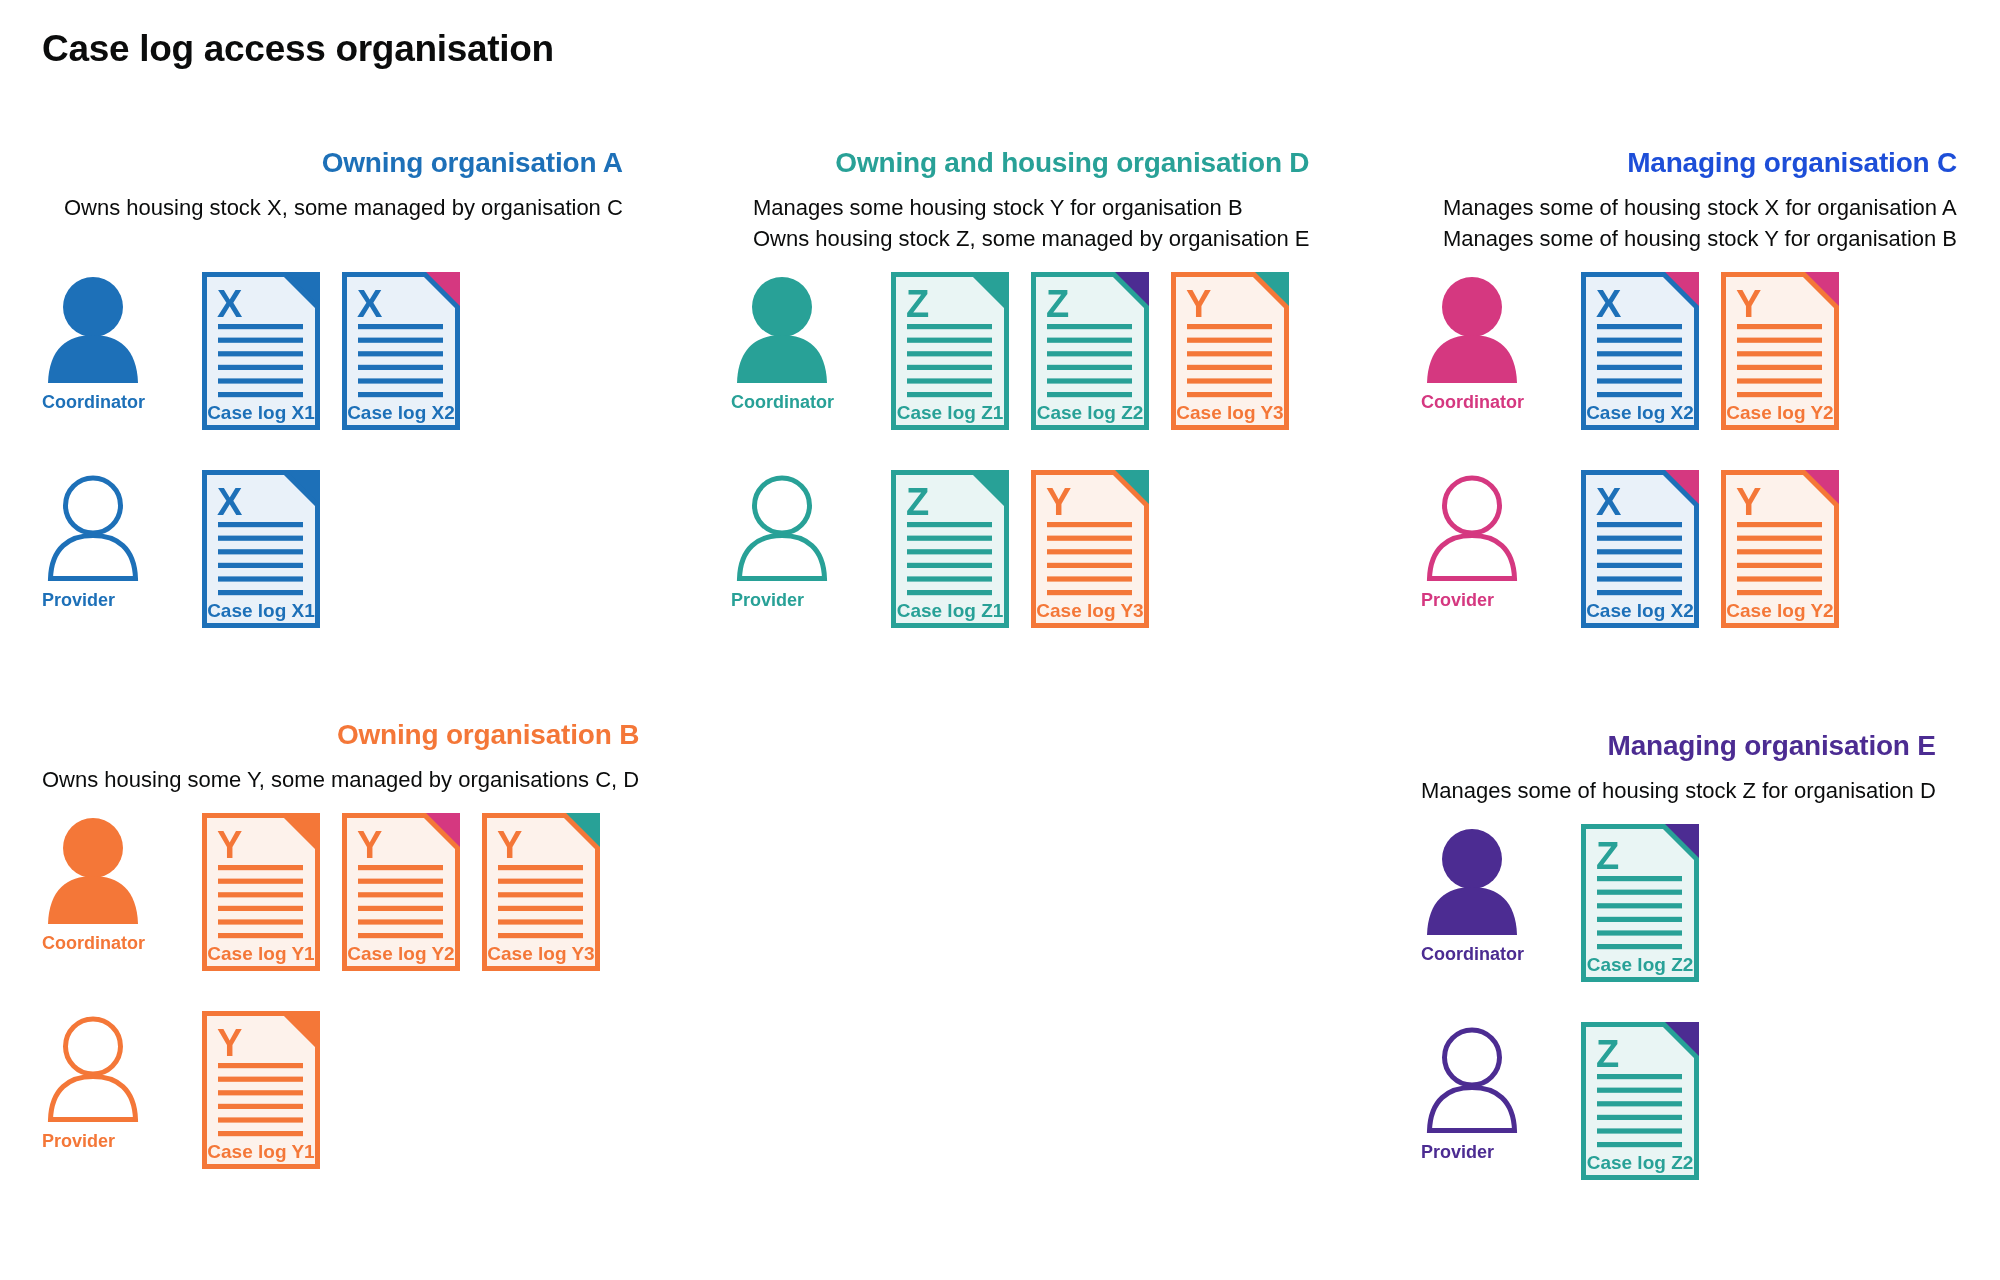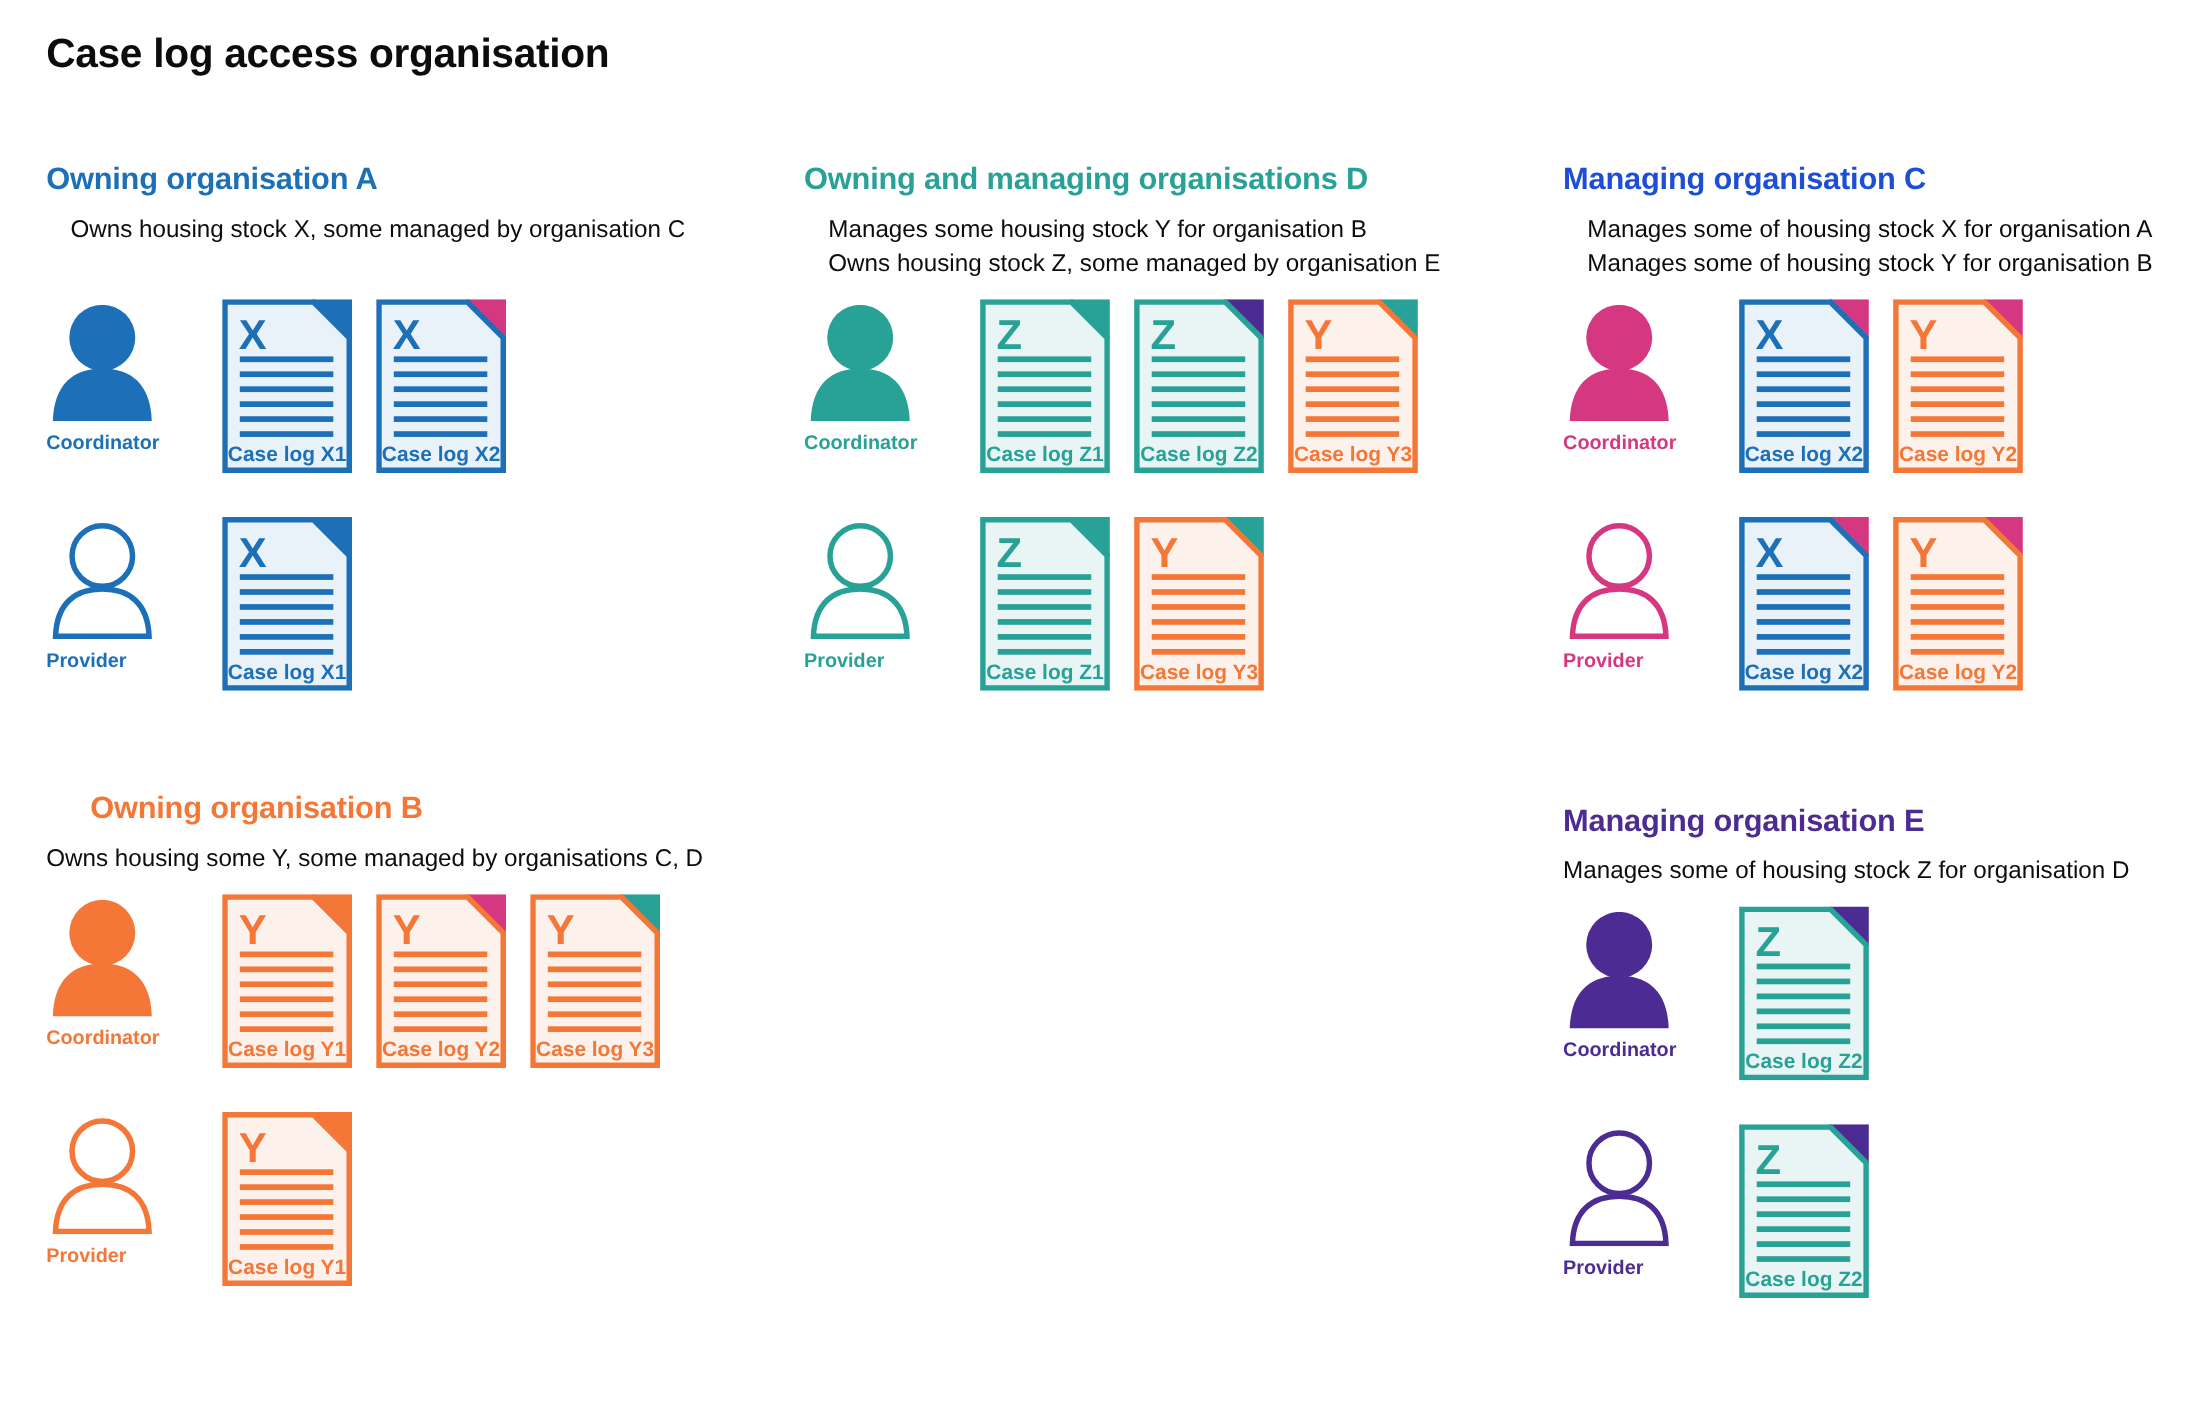--- a/index.html
+++ b/index.html
@@ -10,21 +10,21 @@
   .page-title {
     position:absolute; left:42px; top:28px; margin:0;
     font-size:37px; font-weight:bold; letter-spacing:-0.3px; color:#0b0c0c;
   }
   .section { position:absolute; }
   .section--org-a { left:42px;   top:146px; }
   .section--org-d { left:731px;  top:146px; }
   .section--org-c { left:1421px; top:146px; }
   .section--org-b { left:42px;   top:718px; }
   .section--org-e { left:1421px; top:718px; }
-  .section h2 { margin:0; font-size:28px; line-height:34px; font-weight:bold; letter-spacing:-0.2px; }
+  .section h2 { margin:0; font-size:28px; line-height:34px; font-weight:bold; letter-spacing:-0.2px;text-align:right; }
   .subs { margin-top:12px; }
   .band-1 .subs { min-height:62px;margin-left:22px; }
   .subs p { margin:0; font-size:22px; line-height:31px; color:#0b0c0c; white-space:nowrap; }
   .rows { margin-top:18px; }
   .row { display:flex; align-items:flex-start; height:158px; }
   .row + .row { margin-top:40px; }
   .person-cell { width:106px; margin-right:54px; display:flex; flex-direction:column; align-items:flex-start; }
   .person-cell svg { margin-top:5px; display:block; }
   .role-label { margin-top:9px; font-size:18px; font-weight:bold; white-space:nowrap; }
   .docs { display:flex; gap:22px; }
@@ -96,21 +96,21 @@
               <rect x="16" y="92.8" width="85" height="5.2" fill="#1d70b8"></rect>
               <rect x="16" y="106.4" width="85" height="5.2" fill="#1d70b8"></rect>
               <rect x="16" y="120" width="85" height="5.2" fill="#1d70b8"></rect>
               <text x="59" y="147" text-anchor="middle" font-size="19" font-weight="bold" fill="#1d70b8">Case log X1</text>
             </svg>
           </div>
         </div>
       </div>
     </div>
     <div class="section section--org-d band-1">
-      <h2 style="color: rgb(40, 161, 151);">Owning and managing organisations D</h2>
+      <h2 style="color: rgb(40, 161, 151);">Owning and housing organisation D</h2>
       <div class="subs">
         <p>Manages some housing stock Y for organisation B</p>
         <p>Owns housing stock Z, some managed by organisation E</p>
       </div>
       <div class="rows">
         <div class="row">
           <div class="person-cell">
             <svg width="102" height="106" viewBox="0 0 102 106">
               <circle cx="51" cy="30" r="30" fill="#28a197"></circle>
               <path d="M6,106 C7,72 25,58 51,58 C77,58 95,72 96,106 Z" fill="#28a197"></path>

